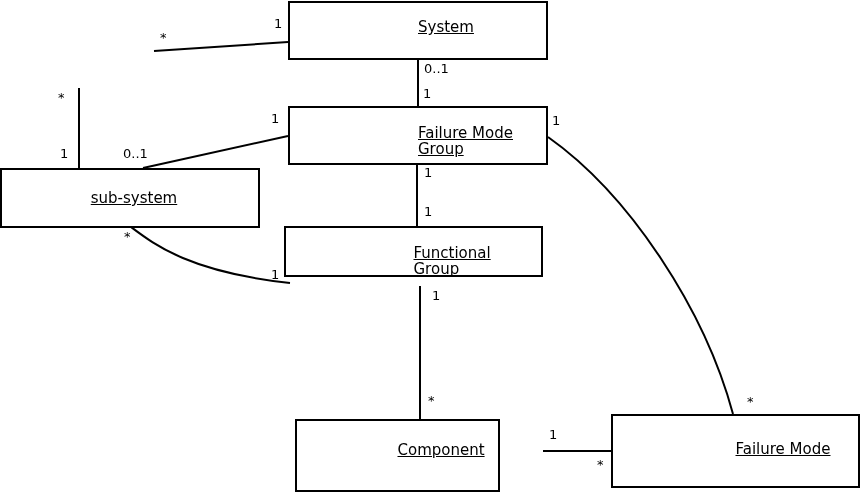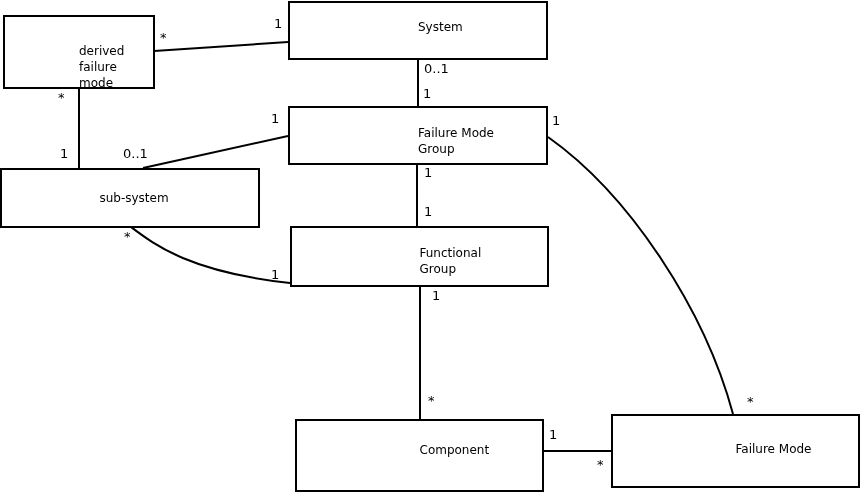--- a/index.html
+++ b/index.html
@@ -13,45 +13,46 @@
   }
   #wires{position:absolute;left:0;top:0;width:863px;height:493px;}
   .entity{
     position:absolute;
     box-sizing:border-box;
     border:2px solid #000000;
     background:#ffffff;
   }
   .entity .label{
     position:absolute;
-    font-size:12px;
+    font-size:15px;
     line-height:16px;
     white-space:nowrap;
     text-align:left;
+    text-decoration:underline;
   }
   .label.anchor-center{left:50%;}
   .label.centered{left:0;right:0;text-align:center;}
   .card{
     position:absolute;
     font-size:13px;
     line-height:14px;
     white-space:nowrap;
   }
   
   #e-dfm{left:3px;top:15px;width:152px;height:74px;}
   #e-dfm .label{top:26px;}
   #e-system{left:288px;top:1px;width:260px;height:59px;}
   #e-system .label{top:16px;}
   #e-fmg{left:288px;top:106px;width:260px;height:59px;}
   #e-fmg .label{top:17px;}
   #e-subsys{left:0px;top:168px;width:260px;height:60px;}
   #e-subsys .label{top:20px;padding-left:8px;}
-  #e-fg{left:290px;top:226px;width:259px;height:61px;}
+  #e-fg{left:284px;top:226px;width:259px;height:51px;}
   #e-fg .label{top:17px;}
-  #e-comp{left:295px;top:419px;width:249px;height:73px;}
+  #e-comp{left:295px;top:419px;width:205px;height:73px;}
   #e-comp .label{top:21px;}
   #e-fm{left:611px;top:414px;width:249px;height:74px;}
   #e-fm .label{top:25px;}
   
   #c-dfm-sys-star{left:160px;top:31px;}
   #c-dfm-sys-one{left:274px;top:17px;}
   #c-sys-fmg-zeroone{left:424px;top:62px;}
   #c-sys-fmg-one{left:423px;top:87px;}
   #c-fmg-subsys-one{left:271px;top:112px;}
   #c-fmg-fm-one{left:552px;top:114px;}
@@ -80,27 +81,20 @@
       <path d="M418,59 L418,106"></path>
       <path d="M288,136 L143,168"></path>
       <path d="M417,164 L417,226"></path>
       <path d="M131,227 C155,245 190,272 290,283"></path>
       <path d="M420,286 L420,419"></path>
       <path d="M543,451 L611,451"></path>
       <path d="M548,137 C630,195 705,310 733,414"></path>
     </g>
   </svg>
 
-  <div class="entity" id="e-dfm">
-    <div class="label anchor-center">
-      <div>derived</div>
-      <div>failure</div>
-      <div>mode</div>
-    </div>
-  </div>
 
   <div class="entity" id="e-system">
     <div class="label anchor-center">
       <div>System</div>
     </div>
   </div>
 
   <div class="entity" id="e-fmg">
     <div class="label anchor-center">
       <div>Failure Mode</div>

